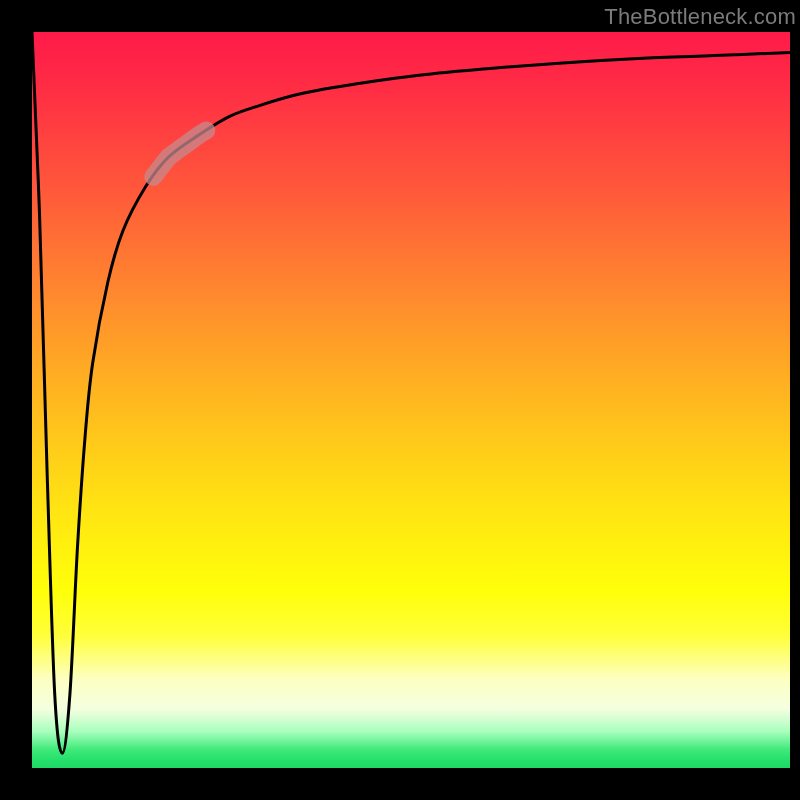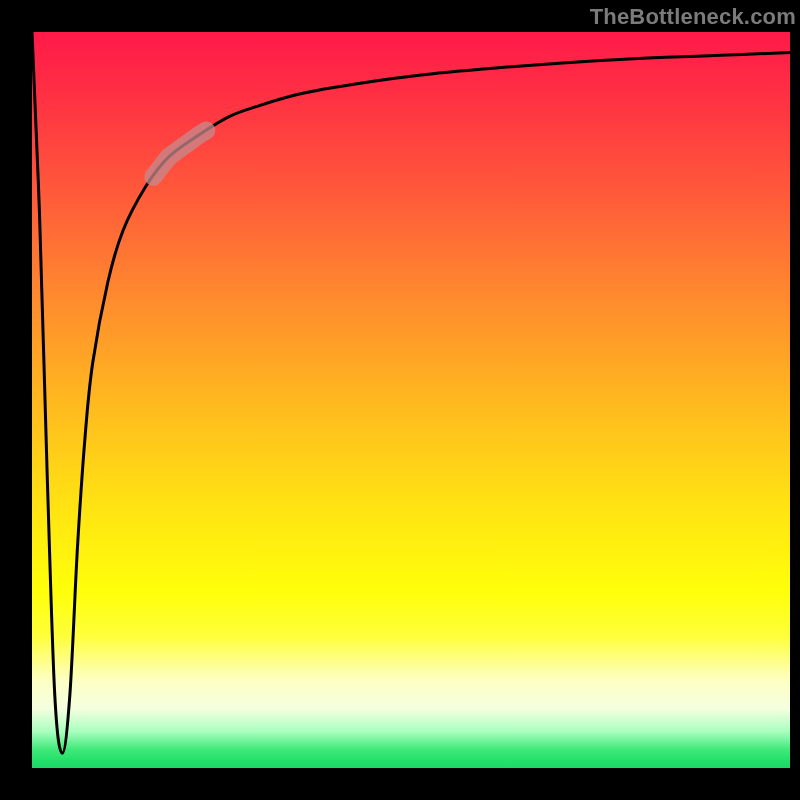--- a/index.html
+++ b/index.html
@@ -50,21 +50,21 @@
     position: absolute;
     left: 0; top: 0;
     width: 100%; height: 100%;
   }
   .watermark {
     position: absolute;
     top: 4px;
     right: 4px;
     color: #7b7b7b;
     font-size: 22px;
-    font-weight: 700;
+    font-weight: 400;
     letter-spacing: 0.2px;
     user-select: none;
   }
 </style>
 </head>
 <body>
 
 <div class="stage">
 
   <div class="watermark">TheBottleneck.com</div>

